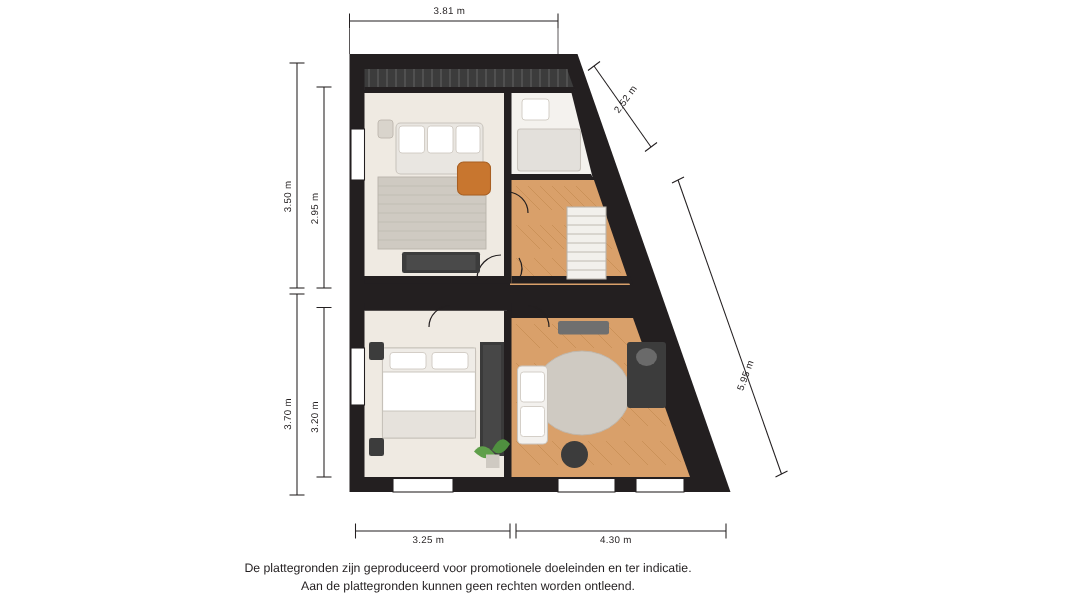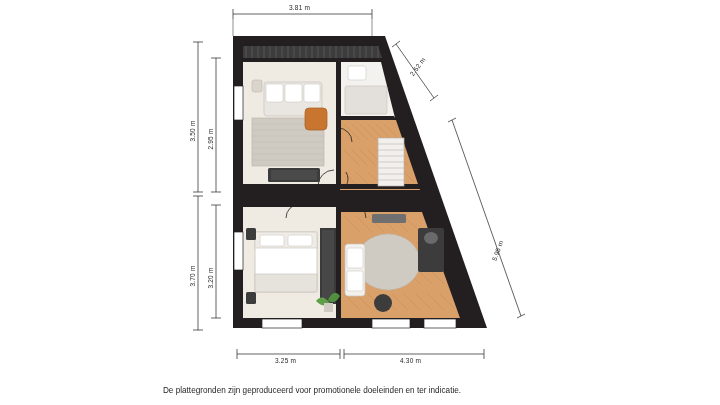--- a/index.html
+++ b/index.html
@@ -320,13 +320,14 @@
 <div class="dim-label vert" style="left:214px; top:278px; transform:rotate(-90deg) translate(-50%,-100%);">3.20 m</div>
 
 <div class="dim-label" style="left:407px; top:63px; transform:rotate(-54deg);">2.52 m</div>
 <div class="dim-label" style="left:487px; top:247px; transform:rotate(-70deg);">5.95 m</div>
 
 <div class="dim-label" style="left:275px; top:357px;">3.25 m</div>
 <div class="dim-label" style="left:400px; top:357px;">4.30 m</div>
 
 <div class="footer">
   <div>De plattegronden zijn geproduceerd voor promotionele doeleinden en ter indicatie.</div>
+  <div>Aan de plattegronden kunnen geen rechten worden ontleend.</div>
 </div>
 
 </body></html>

